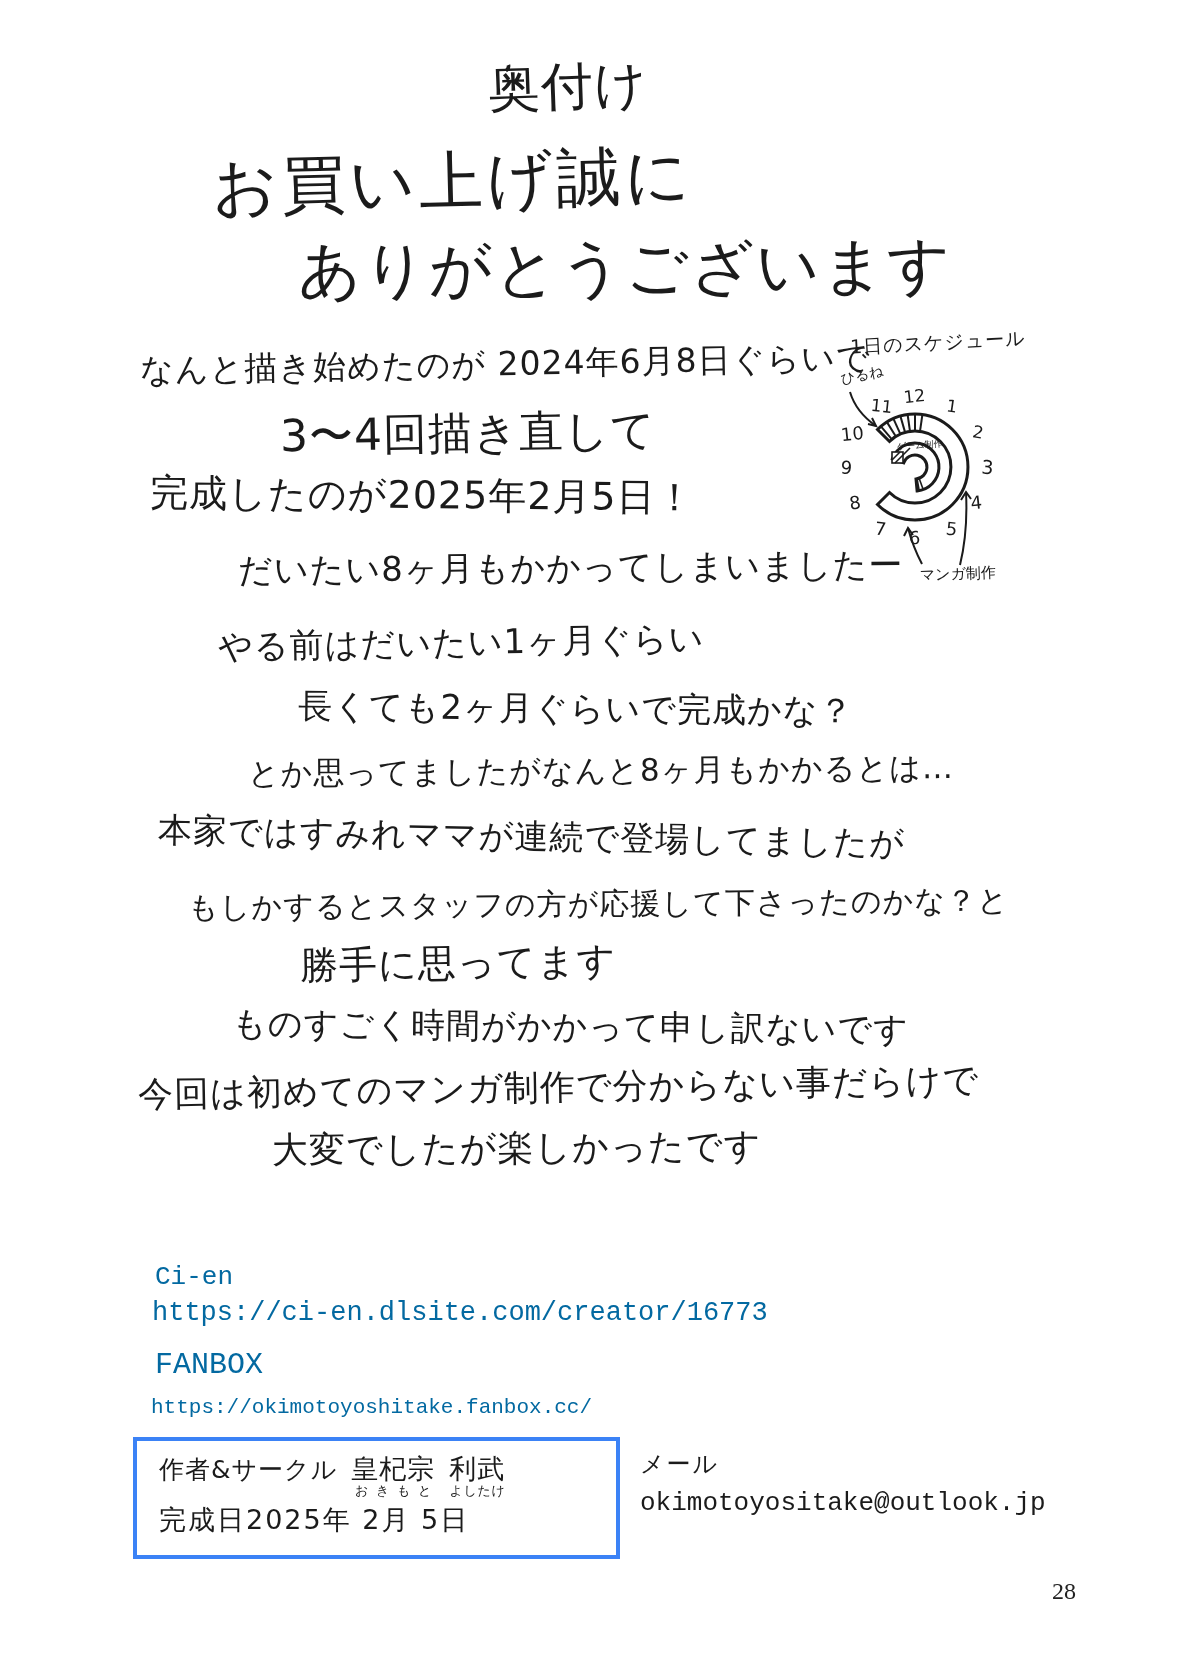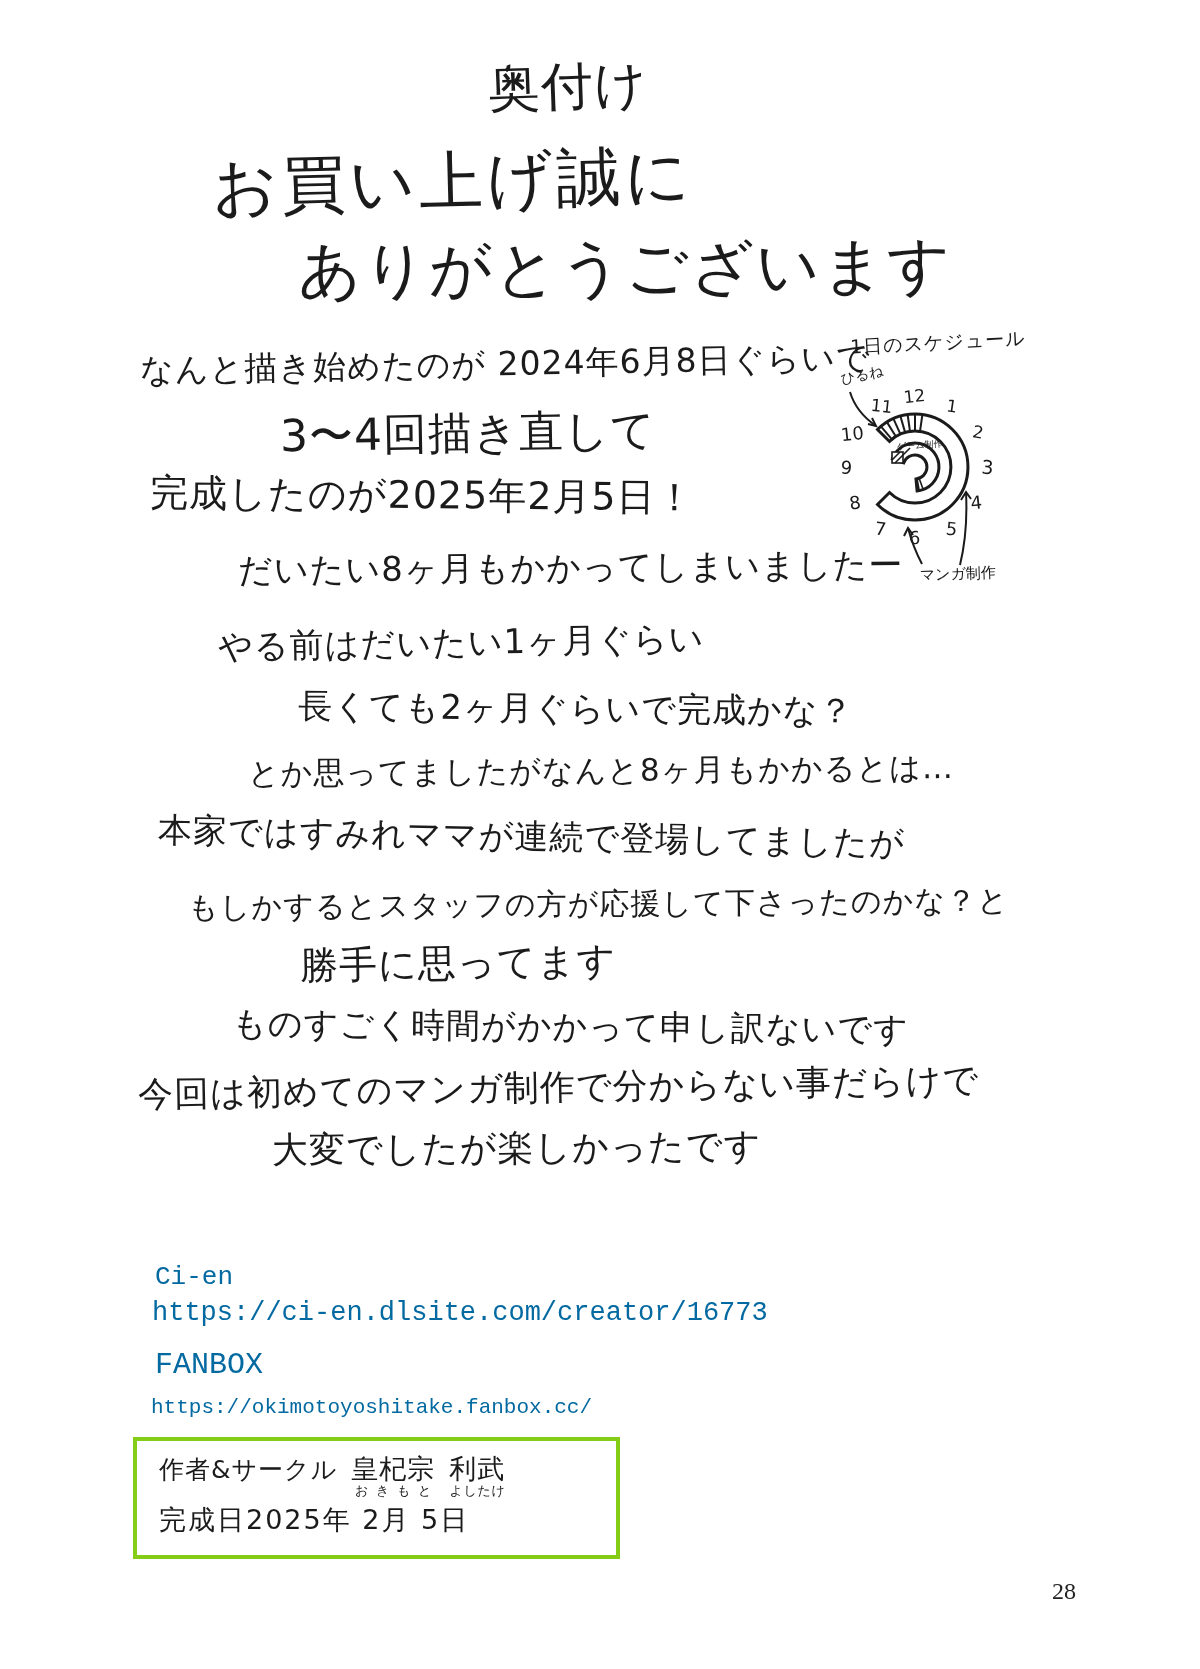--- a/index.html
+++ b/index.html
@@ -23,21 +23,21 @@
   .typed{
     position:absolute;
     white-space:nowrap;
     font-family:"Liberation Mono","DejaVu Sans Mono",monospace;
     color:#0369a1;
   }
   .credits-box{
     position:absolute;
     left:133px;top:1437px;
     width:487px;height:122px;
-    border:4px solid #84cc16;
+    border:4px solid #3b82f6;
     box-sizing:border-box;
     padding:10px 16px 8px 22px;
   }
   .credits-line1{display:flex;align-items:flex-start;gap:14px;font-size:27px;letter-spacing:1px;}
   .credits-line1 .role{font-size:25px;padding-top:2px;}
   ruby{ruby-position:under;}
   rt{font-size:13px;letter-spacing:0;}
   .credits-line2{margin-top:4px;font-size:27px;letter-spacing:2px;display:flex;}
   .email-block{position:absolute;left:640px;top:1448px;}
   .email-block .label{font-size:24px;letter-spacing:2px;font-family:"Liberation Mono","DejaVu Sans Mono",monospace;}
@@ -150,16 +150,20 @@
       <ruby>
         <span>利武</span><rt>よしたけ</rt>
       </ruby>
     </div>
     <div class="credits-line2">
       <span>完成日</span>
       <span>2025年 2月 5日</span>
     </div>
   </div>
 
+  <div class="email-block">
+    <div class="label">メール</div>
+    <div class="addr">okimotoyositake@outlook.jp</div>
+  </div>
 
   <div class="pageno">28</div>
 
 </div>
 
 </body></html>

